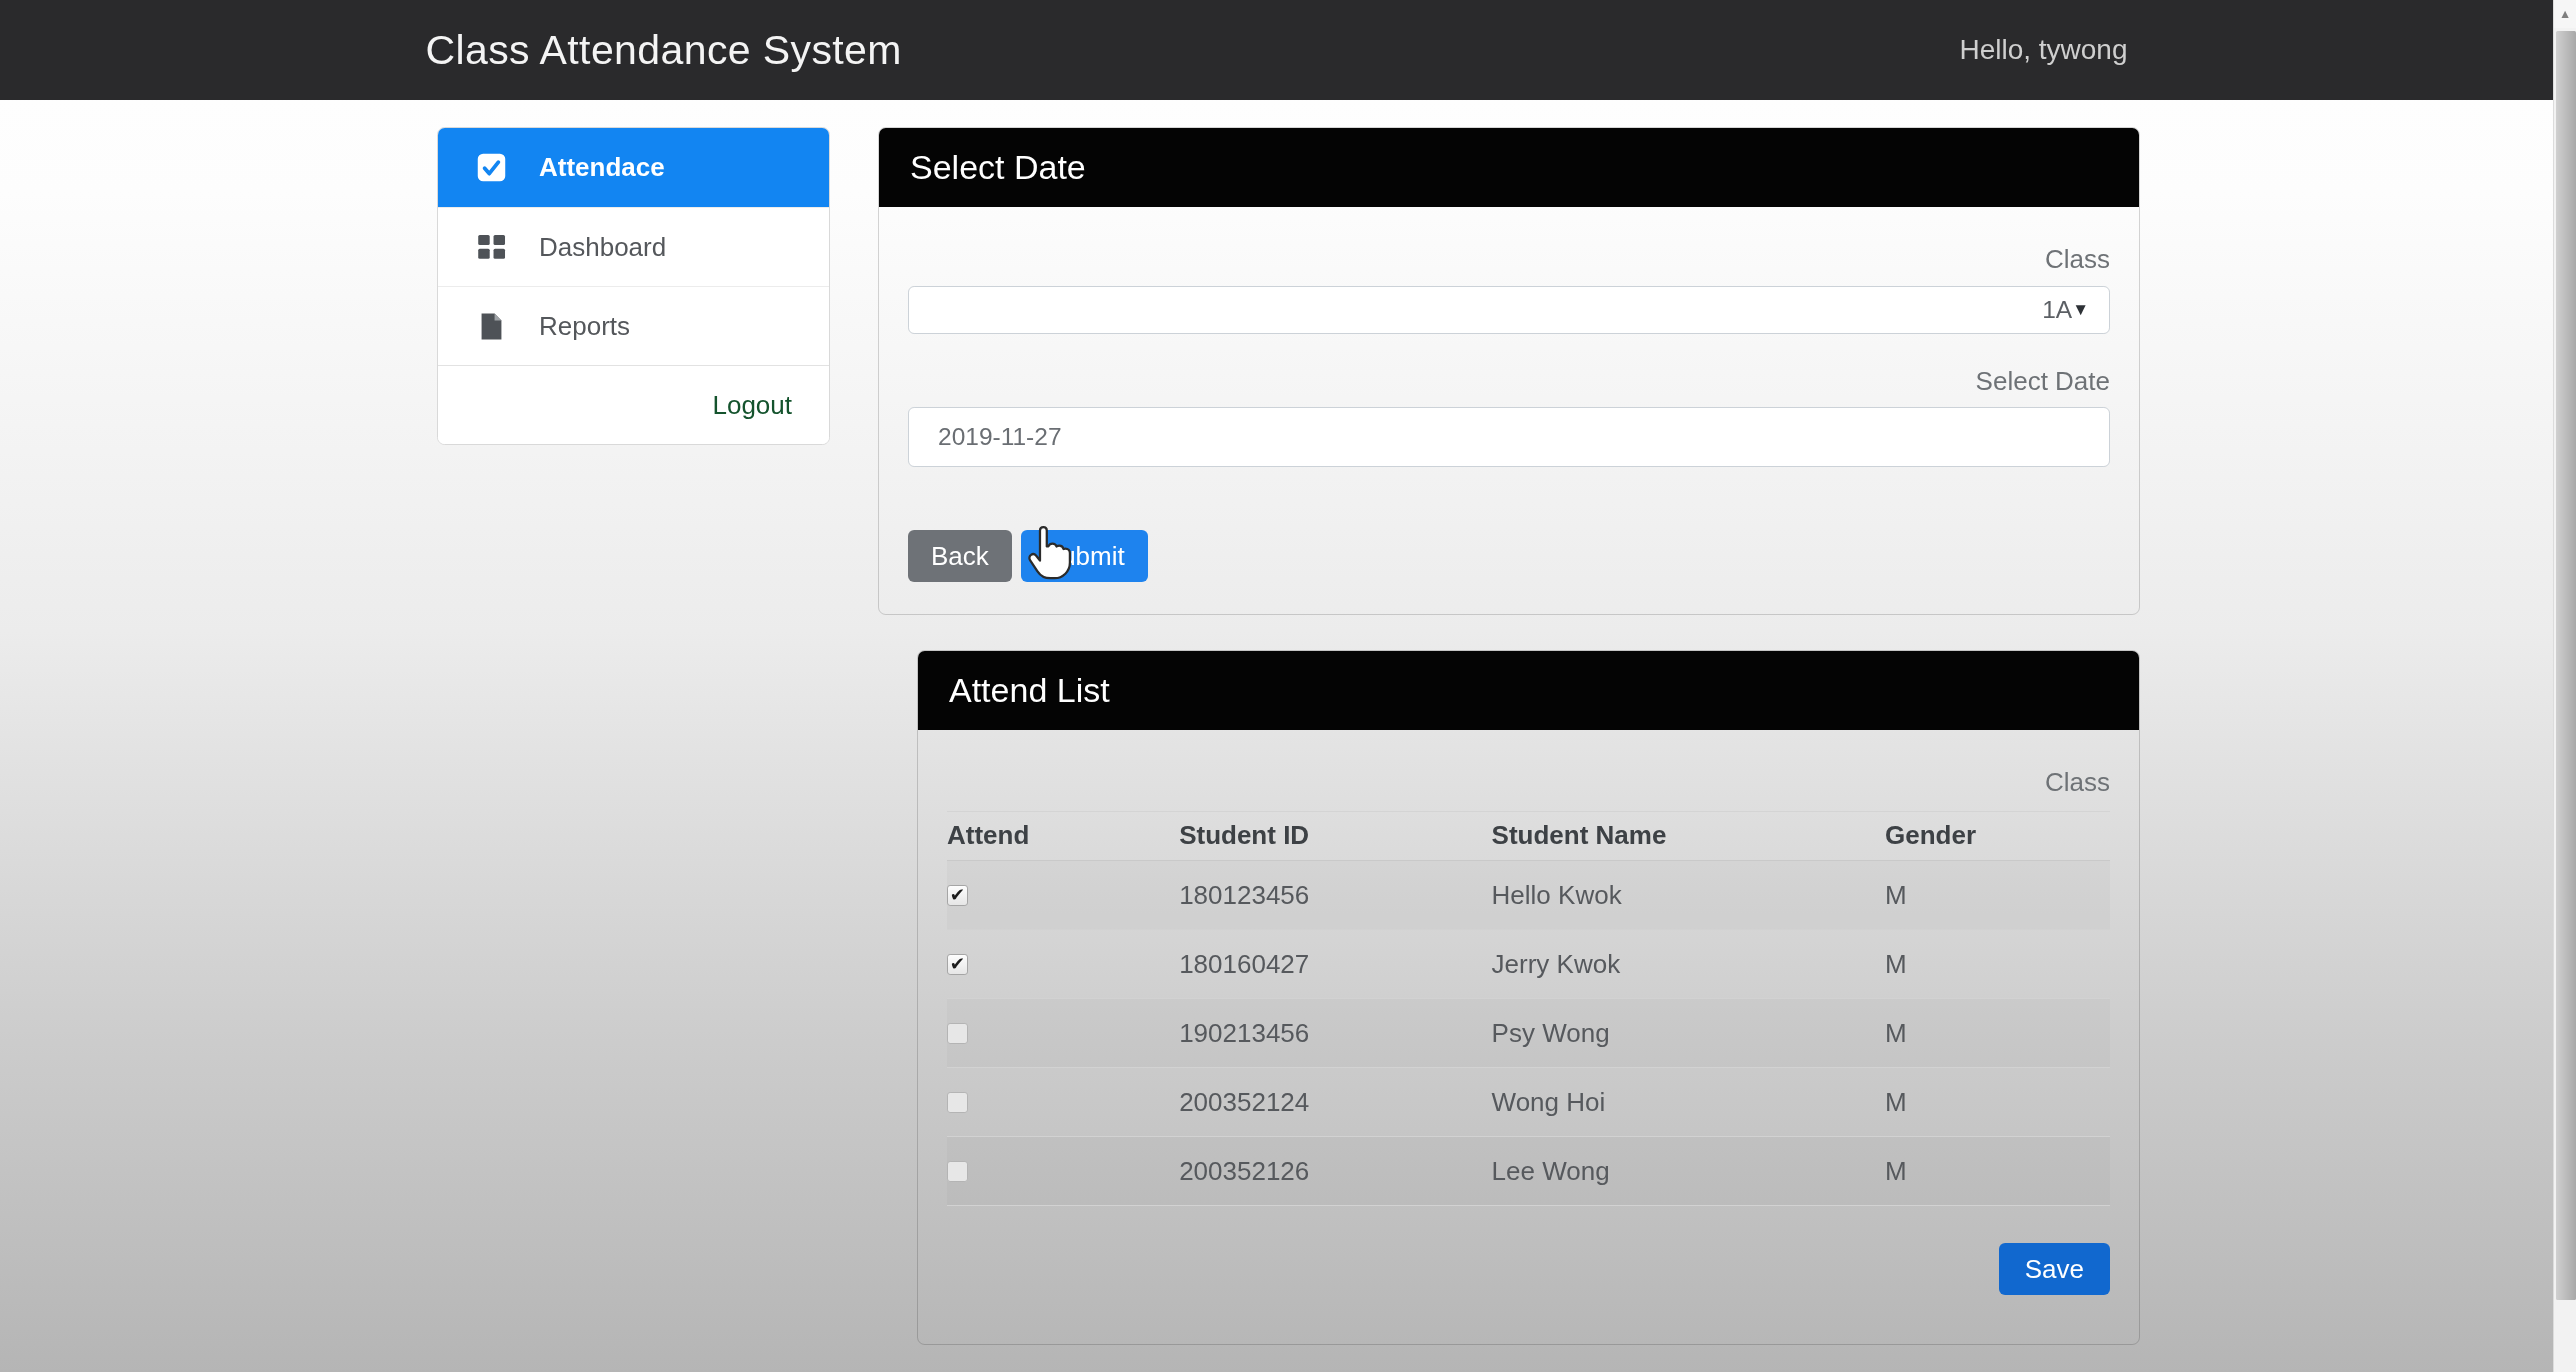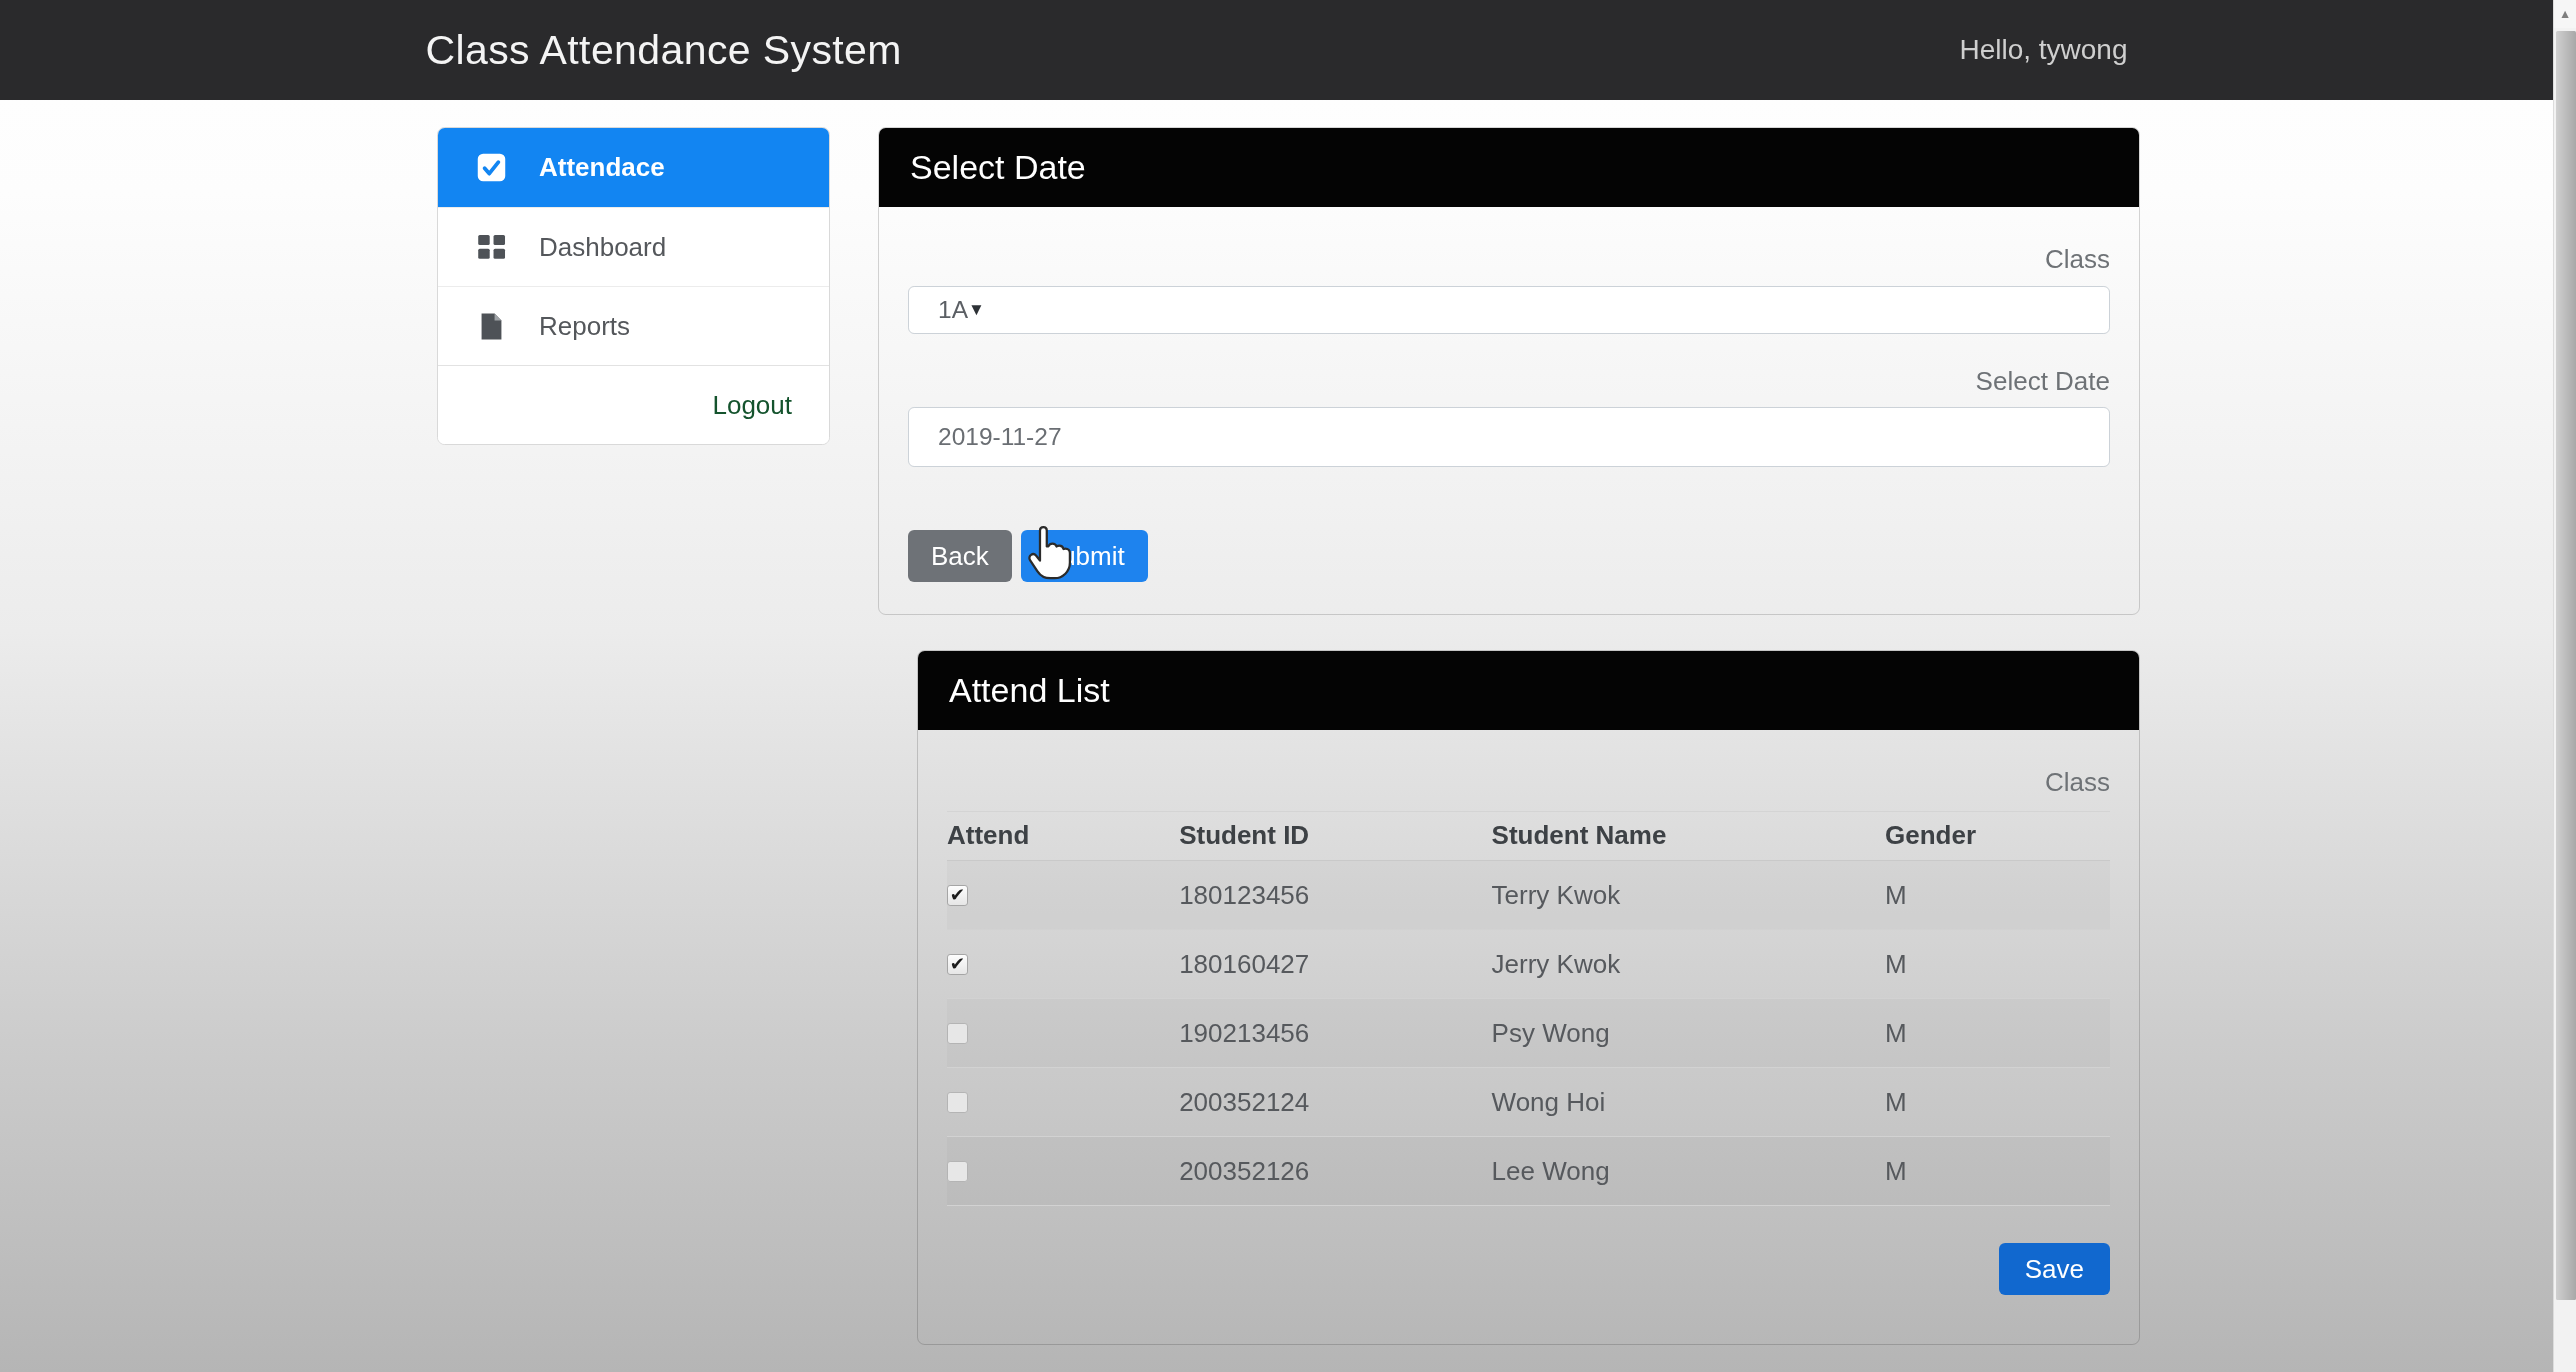--- a/index.html
+++ b/index.html
@@ -57,21 +57,21 @@
     height: 79px; background: #040404; color: #ffffff;
     display: flex; align-items: center; padding-left: 31px;
     font-size: 34px;
   }
   .panel-body { padding: 37px 29px 32px 29px; }
 
   .field-label { font-size: 26px; color: #6e7276; margin-bottom: 10.7px; text-align: right; }
   .select-box {
     height: 48px; background: #ffffff;
     border: 1.5px solid #ccd2d8; border-radius: 6.1px;
-    display: flex; align-items: center; justify-content: flex-start;
+    display: flex; align-items: center; justify-content: flex-end;
     padding: 0 20px 0 29px; font-size: 24.5px; color: #5b5f64;
     cursor: pointer;
   }
   .caret { font-size: 17px; color: #2d3136; }
   .text-input {
     width: 100%; height: 60px; background: #ffffff;
     border: 1.5px solid #ccd2d8; border-radius: 6.1px;
     padding: 0 29px; font-size: 24.5px; color: #6a6e73;
     font-family: "Liberation Sans", sans-serif; outline: none; display: block;
   }
@@ -219,21 +219,21 @@
                 <th>Student Name</th>
                 <th>Gender</th>
               </tr>
             </thead>
             <tbody>
                 <tr class="striped">
     <td>
                     <div class="checkbox checked">✔</div>
                   </td>
     <td>180123456</td>
-    <td>Terry Kwok</td>
+    <td>Hello Kwok</td>
     <td>M</td>
   </tr>
                 <tr>
     <td>
                     <div class="checkbox checked">✔</div>
                   </td>
     <td>180160427</td>
     <td>Jerry Kwok</td>
     <td>M</td>
   </tr>

